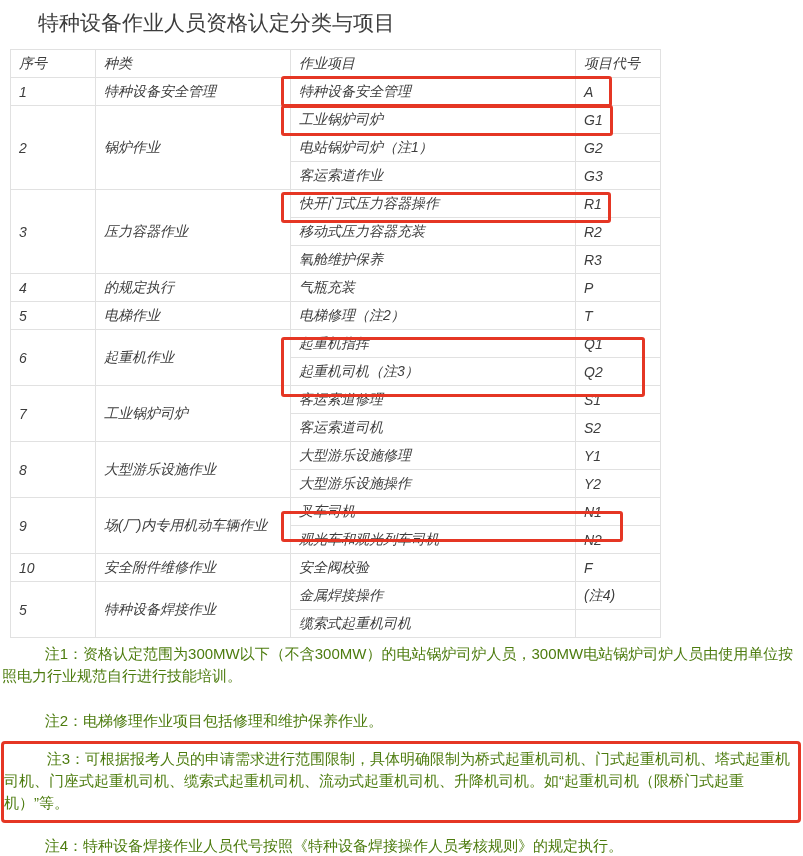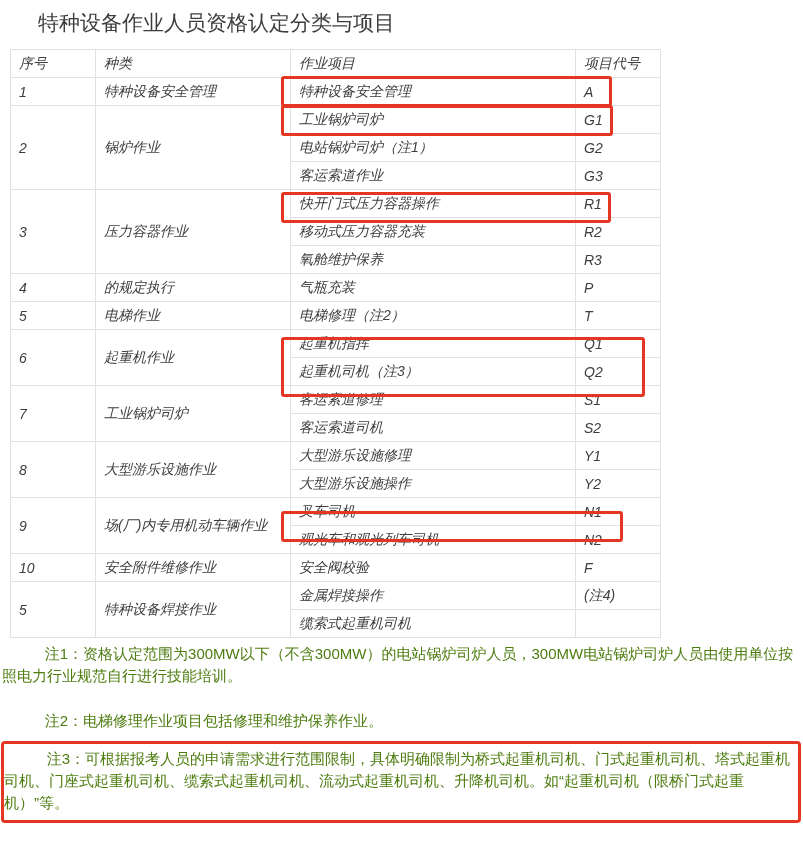--- a/index.html
+++ b/index.html
@@ -213,13 +213,14 @@
     <div class="hl-box" style="top: 288px; height: 60px; width: 364px;"></div>
     <div class="hl-box" style="top: 462px; height: 31px; width: 342px;"></div>
   </div>
 
 <div class="notes">
   <p class="note note-1">注1：资格认定范围为300MW以下（不含300MW）的电站锅炉司炉人员，300MW电站锅炉司炉人员由使用单位按照电力行业规范自行进行技能培训。</p>
   <p class="note note-2">注2：电梯修理作业项目包括修理和维护保养作业。</p>
   <div class="note-box">
     <p class="note">注3：可根据报考人员的申请需求进行范围限制，具体明确限制为桥式起重机司机、门式起重机司机、塔式起重机司机、门座式起重机司机、缆索式起重机司机、流动式起重机司机、升降机司机。如“起重机司机（限桥门式起重机）”等。</p>
   </div>
+  <p class="note note-4">注4：特种设备焊接作业人员代号按照《特种设备焊接操作人员考核规则》的规定执行。</p>
 </div>
 
 </body></html>

